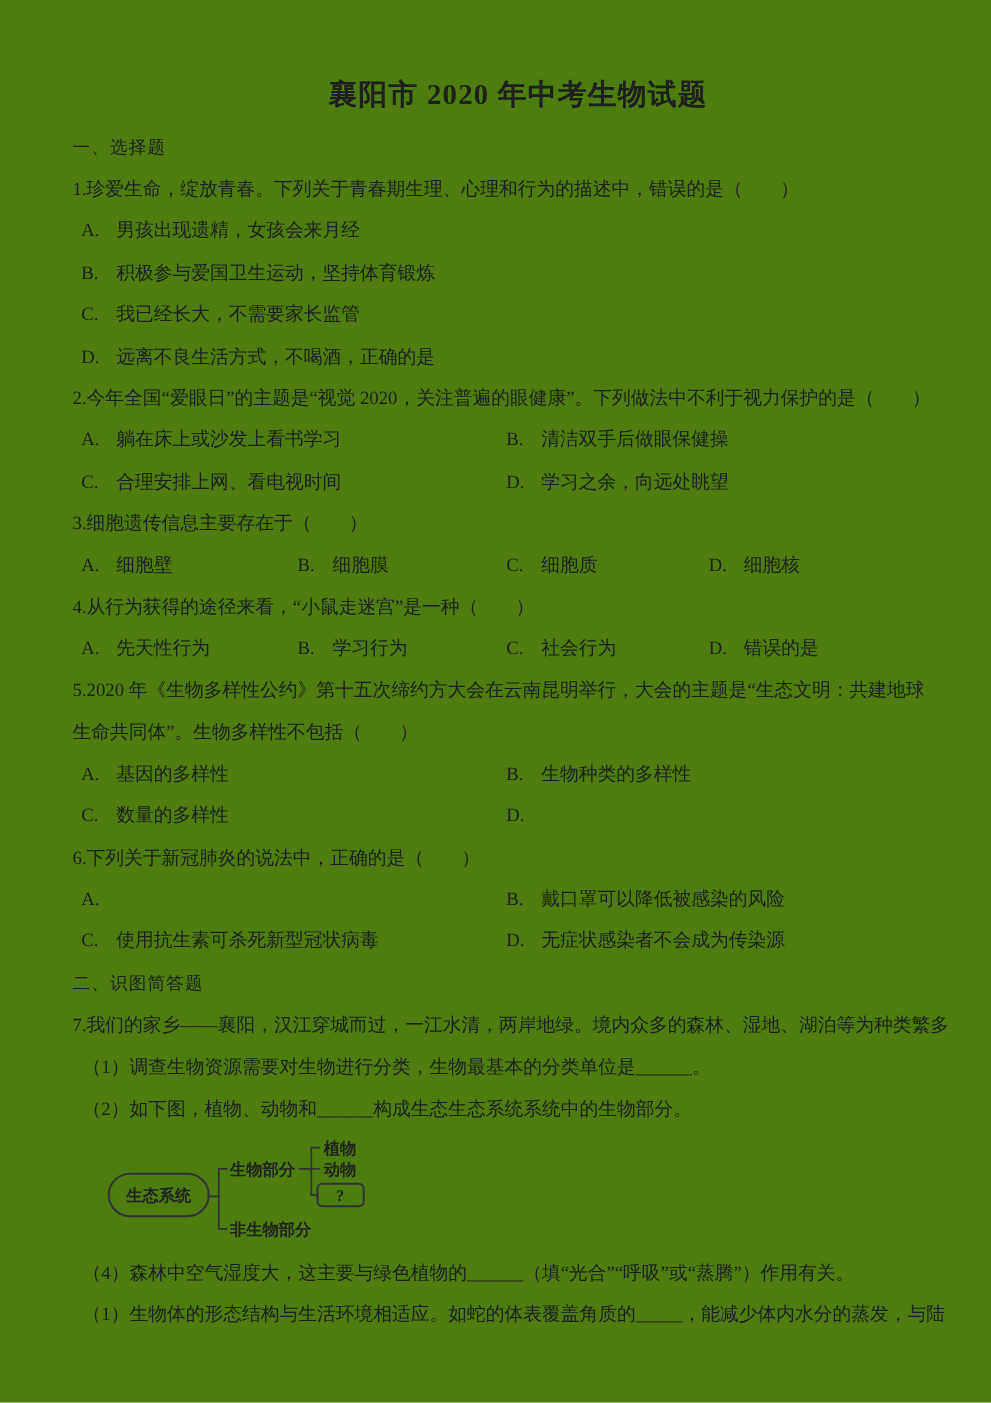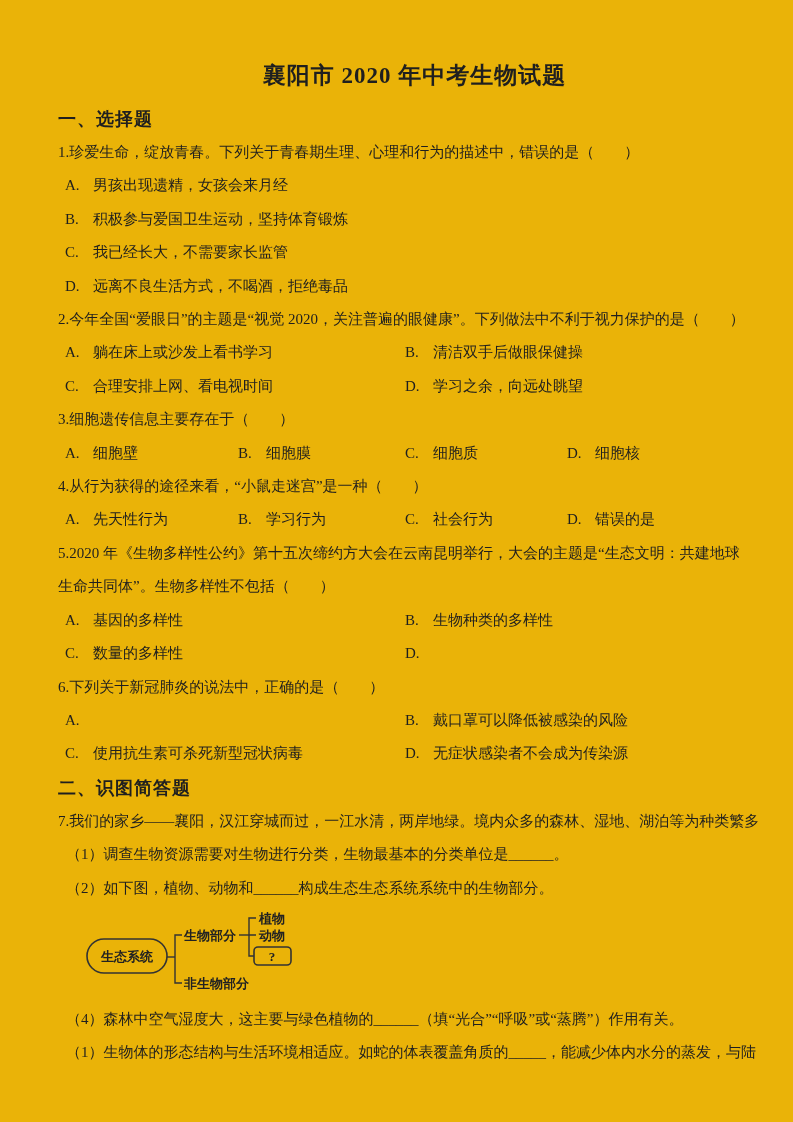--- a/index.html
+++ b/index.html
@@ -1,27 +1,27 @@
 <!DOCTYPE html>
 <html><head>
 <meta charset="utf-8">
 <style>
   html,body { margin:0; padding:0; background:#e8e8e8; }
   .page {
-    width:793px; height:1122px; margin:0 auto; background:#eab308;
+    width:793px; height:1122px; margin:0 auto; background:#4d7c0f;
     box-sizing:border-box; padding:60px 22px 0 58px;
     font-family:"Liberation Serif","DejaVu Serif",serif;
     color:#1f1f1f; font-size:15px; overflow:hidden; position:relative;
   }
   .title {
     font-size:23px; font-weight:bold; text-align:center;
     margin:0 0 10px 0; line-height:32px; letter-spacing:1px;
   }
   .section-heading {
-    font-size:18px; font-weight:bold; line-height:34px; margin:0;
+    font-size:14px; font-weight:normal; line-height:34px; margin:0;
     letter-spacing:1px;
   }
   .line { line-height:33.4px; margin:0; white-space:nowrap; }
   .opt-block { padding-left:7px; }
   .row { display:flex; line-height:33.4px; padding-left:7px; white-space:nowrap; }
   .cell { display:flex; }
   .row2 .cell:first-child { width:340px; flex:none; }
   .row4 .cell:nth-child(1) { width:173px; flex:none; }
   .row4 .cell:nth-child(2) { width:167px; flex:none; }
   .row4 .cell:nth-child(3) { width:162px; flex:none; }
@@ -53,21 +53,21 @@
       <p class="line cell">
           <span class="opt-label">B.</span>
           <span>积极参与爱国卫生运动，坚持体育锻炼</span>
         </p>
       <p class="line cell">
           <span class="opt-label">C.</span>
           <span>我已经长大，不需要家长监管</span>
         </p>
       <p class="line cell">
           <span class="opt-label">D.</span>
-          <span>远离不良生活方式，不喝酒，拒绝毒品</span>
+          <span>远离不良生活方式，不喝酒，正确的是</span>
         </p>
     </div>
   </div>
 
   <div>
     <p class="line">2.今年全国“爱眼日”的主题是“视觉 2020，关注普遍的眼健康”。下列做法中不利于视力保护的是（　　）</p>
     <div class="row row2">
       <span class="cell">
           <span class="opt-label">A.</span>
           <span>躺在床上或沙发上看书学习</span>

